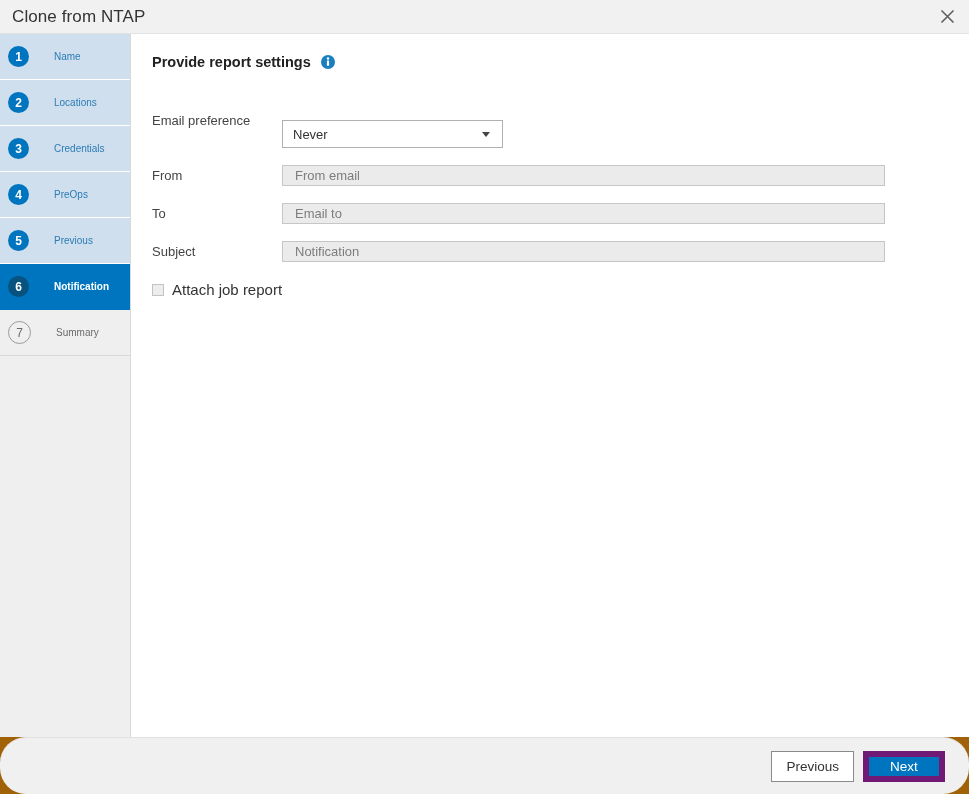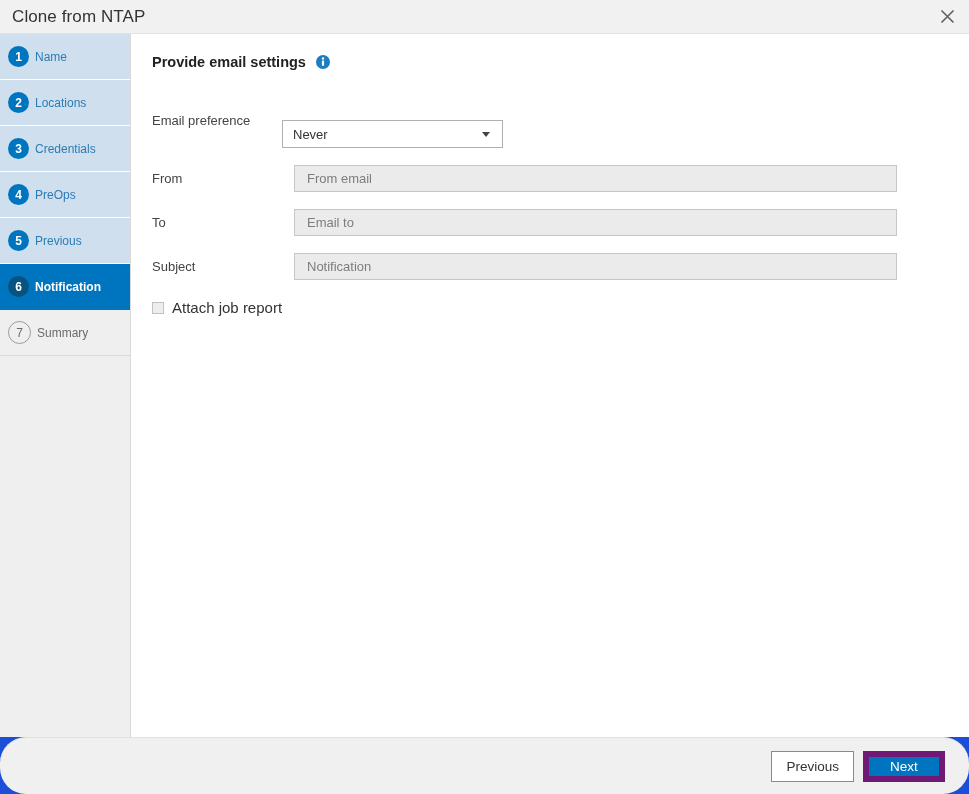--- a/index.html
+++ b/index.html
@@ -12,21 +12,21 @@
     background: #ffffff;
     font-family: "Liberation Sans", sans-serif;
     font-size: 13px;
     color: #333333;
     overflow: hidden;
   }
   .dialog {
     position: relative;
     width: 969px;
     height: 794px;
-    background: #1d4ed8;
+    background: #a16207;
     display: flex;
     flex-direction: column;
   }
 
   
   .titlebar {
     height: 33px;
     background: #f1f1f1;
     border-bottom: 1px solid #e3e3e3;
     display: flex;
@@ -88,22 +88,22 @@
     background: #0075bf;
     color: #ffffff;
     font-size: 12px;
     font-weight: 600;
     display: flex;
     align-items: center;
     justify-content: center;
     flex: 0 0 auto;
   }
   .step .step-label {
-    margin-left: 6px;
-    font-size: 12px;
+    margin-left: 25px;
+    font-size: 10px;
     color: #2b7cb5;
   }
   .step.active {
     background: #0075bf;
     border-bottom: 1px solid #0075bf;
   }
   .step.active .badge {
     background: #07527f;
     color: #ffffff;
   }
@@ -184,29 +184,28 @@
   .select-value { flex: 1 1 auto; }
   .caret {
     width: 0; height: 0;
     border-left: 4px solid transparent;
     border-right: 4px solid transparent;
     border-top: 5px solid #444444;
     margin-right: 4px;
   }
   .text-input {
     width: 603px;
-    height: 27px;
+    height: 21px;
     box-sizing: border-box;
     background: #ebebeb;
     border: 1px solid #c6c6c6;
     padding: 0 0 0 12px;
     font-size: 13px;
     font-family: "Liberation Sans", sans-serif;
     color: #777777;
-    margin-left: 12px;
   }
   .text-input::placeholder { color: #7d7d7d; opacity: 1; }
 
   .checkbox-row {
     display: flex;
     align-items: center;
     margin-top: 19px;
   }
   .checkbox {
     width: 12px;
@@ -301,21 +300,21 @@
       <div class="step pending">
         <div class="badge">7</div>
         <div class="step-label">Summary</div>
       </div>
       <div class="sidebar-filler"></div>
     </div>
 
     <div class="content">
 
       <div class="section-title-row">
-        <div class="section-title">Provide email settings</div>
+        <div class="section-title">Provide report settings</div>
         <span class="info-icon">
           <svg width="14" height="14" viewBox="0 0 14 14">
             <circle cx="7" cy="7" r="7" fill="#1a7fc1"></circle>
             <circle cx="7" cy="3.5" r="1.2" fill="#ffffff"></circle>
             <rect x="5.9" y="5.6" width="2.2" height="5.2" rx="0.5" fill="#ffffff"></rect>
           </svg>
         </span>
       </div>
 
       <div class="form-row">

